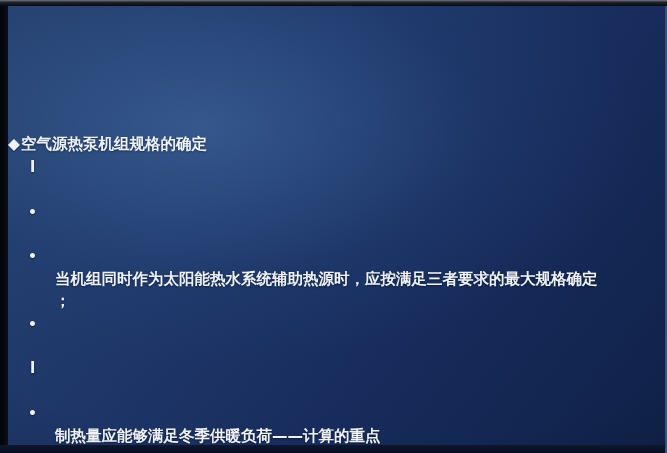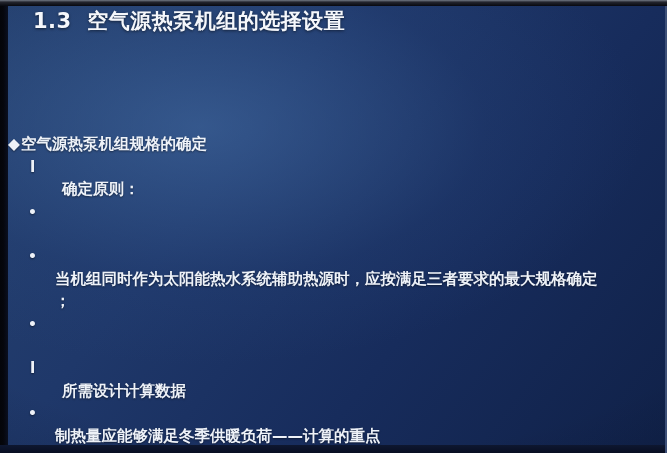--- a/index.html
+++ b/index.html
@@ -83,47 +83,46 @@
 </style>
 </head>
 <body>
 
 <div class="stage">
   <div class="border-top"></div>
   <div class="border-left"></div>
   <div class="border-bottom"></div>
   <div class="border-right"></div>
 
-  <h1 class="slide-title">1.3  空气源热泵机组的选择设置</h1>
 
   <div class="slide-body">
 
     <div class="line heading">
       <span class="bullet">◆</span><span>空气源热泵机组规格的确定</span>
     </div>
 
     <div class="line sub">
-      <span class="bullet">l</span><span>确定原则：</span>
+      <span class="bullet">l</span>
     </div>
 
     <div class="line item">
       <span class="bullet">•</span>
     </div>
 
     <div class="line item">
       <span class="bullet">•</span><span>当机组同时作为太阳能热水系统辅助热源时，应按满足三者要求的最大规格确定
 ；</span>
     </div>
 
     <div class="line item">
       <span class="bullet">•</span>
     </div>
 
     <div class="line sub">
-      <span class="bullet">l</span><span>所需设计计算数据</span>
+      <span class="bullet">l</span>
     </div>
 
     <div class="line item">
       <span class="bullet">•</span><span>制热量应能够满足冬季供暖负荷——计算的重点</span>
     </div>
 
     <div class="line cont">
       
     </div>
 

